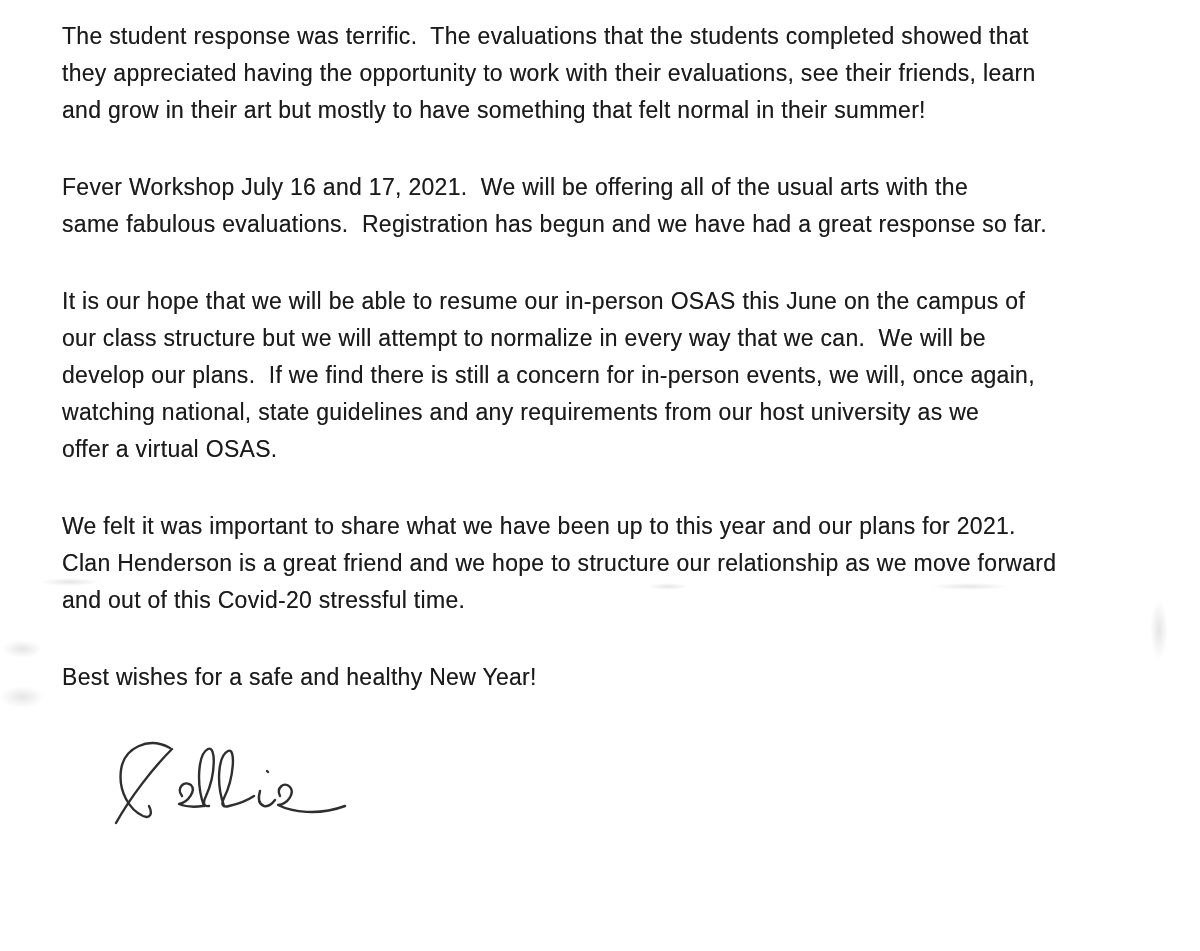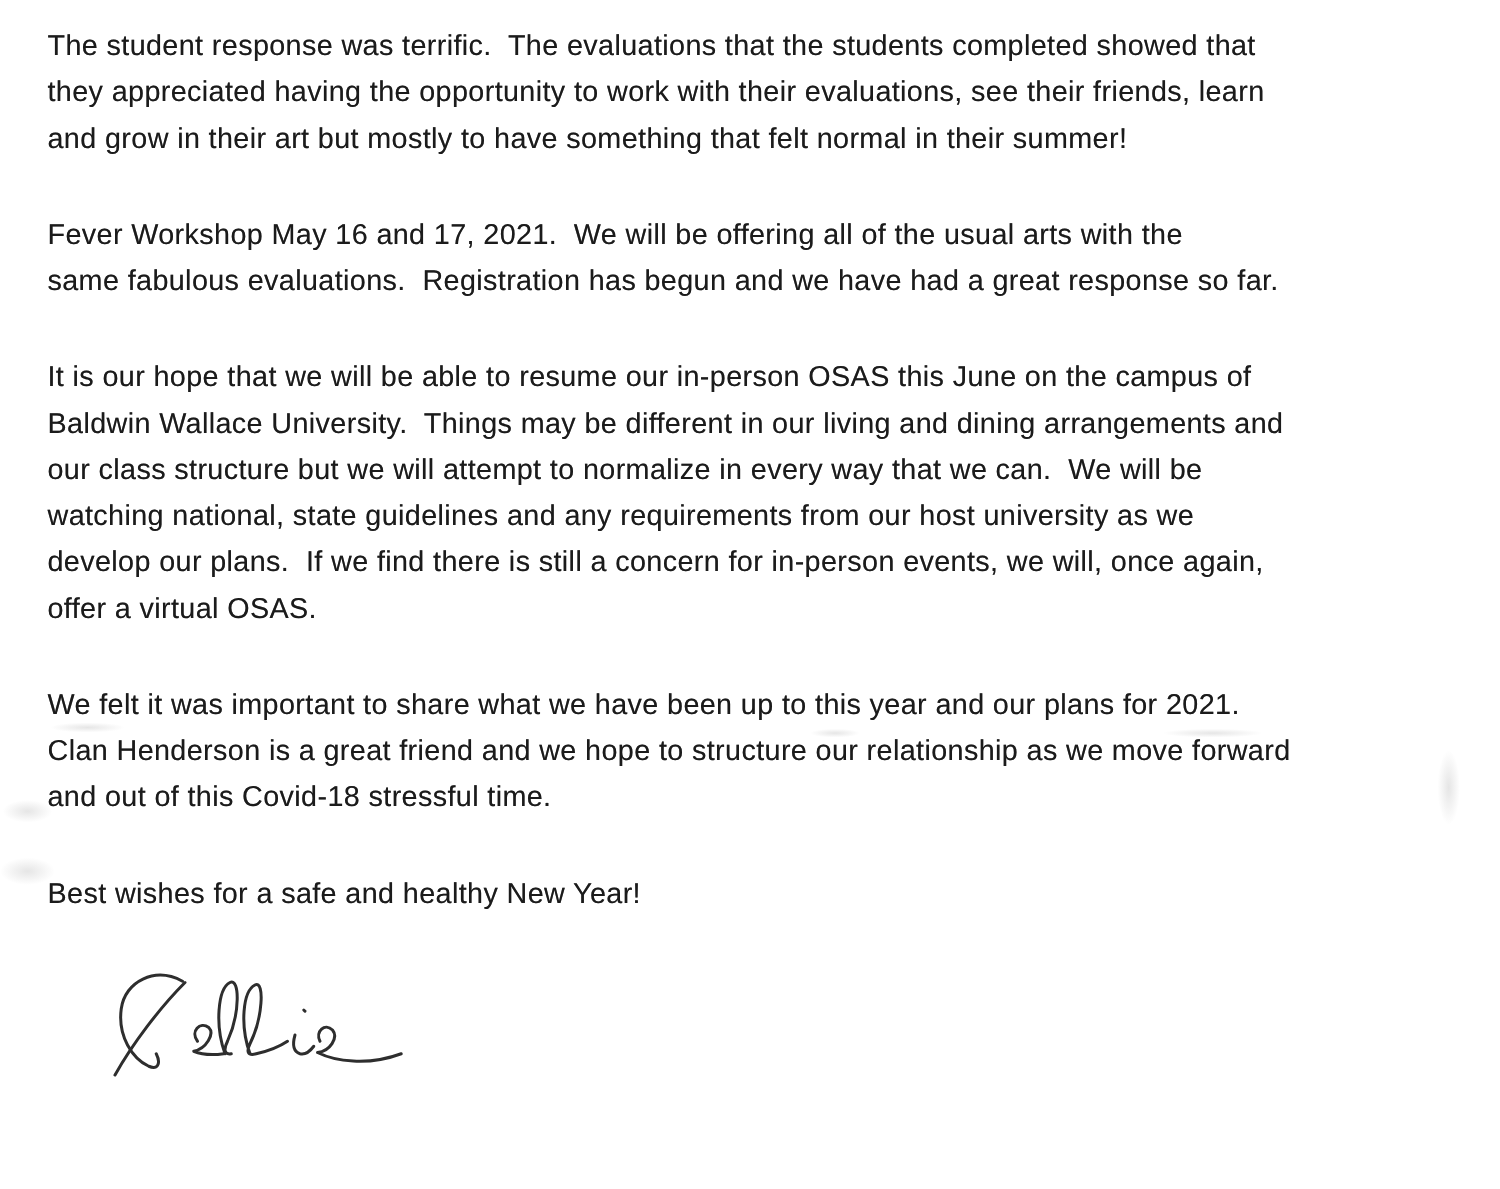--- a/index.html
+++ b/index.html
@@ -16,20 +16,21 @@
   }
   .page {
     position: relative;
     width: 1200px;
     height: 951px;
     background: #ffffff;
   }
   .letter-body {
     padding: 18px 30px 0 38px;
     color: #1b1b1b;
+    margin-left: 24px;
   }
   .paragraph {
     margin: 0 0 40px 0;
   }
   .letter-line {
     font-size: 23px;
     line-height: 37px;
     letter-spacing: 0.3px;
     white-space: pre;           
     color: #1b1b1b;
@@ -62,37 +63,36 @@
 
   <div class="letter-body">
 
     <div class="paragraph">
       <div class="letter-line">The student response was terrific.  The evaluations that the students completed showed that</div>
       <div class="letter-line">they appreciated having the opportunity to work with their evaluations, see their friends, learn</div>
       <div class="letter-line">and grow in their art but mostly to have something that felt normal in their summer!</div>
     </div>
 
     <div class="paragraph">
-      <div class="letter-line">Fever Workshop May 16 and 17, 2021.  We will be offering all of the usual arts with the</div>
+      <div class="letter-line">Fever Workshop July 16 and 17, 2021.  We will be offering all of the usual arts with the</div>
       <div class="letter-line">same fabulous evaluations.  Registration has begun and we have had a great response so far.</div>
     </div>
 
     <div class="paragraph">
       <div class="letter-line">It is our hope that we will be able to resume our in-person OSAS this June on the campus of</div>
-      <div class="letter-line">Baldwin Wallace University.  Things may be different in our living and dining arrangements and</div>
       <div class="letter-line">our class structure but we will attempt to normalize in every way that we can.  We will be</div>
+      <div class="letter-line">develop our plans.  If we find there is still a concern for in-person events, we will, once again,</div>
       <div class="letter-line">watching national, state guidelines and any requirements from our host university as we</div>
-      <div class="letter-line">develop our plans.  If we find there is still a concern for in-person events, we will, once again,</div>
       <div class="letter-line">offer a virtual OSAS.</div>
     </div>
 
     <div class="paragraph">
       <div class="letter-line">We felt it was important to share what we have been up to this year and our plans for 2021.</div>
       <div class="letter-line">Clan Henderson is a great friend and we hope to structure our relationship as we move forward</div>
-      <div class="letter-line">and out of this Covid-18 stressful time.</div>
+      <div class="letter-line">and out of this Covid-20 stressful time.</div>
     </div>
 
     <div class="paragraph">
       <div class="letter-line">Best wishes for a safe and healthy New Year!</div>
     </div>
 
     <div class="signature-wrap" role="img" aria-label="Debbie">
       <svg width="240" height="105" viewBox="0 0 240 105">
 
         <path d="M58 12 C36 0 12 12 9 34 C6 56 18 74 31 80 C38 83 41 78 37 70"></path>

